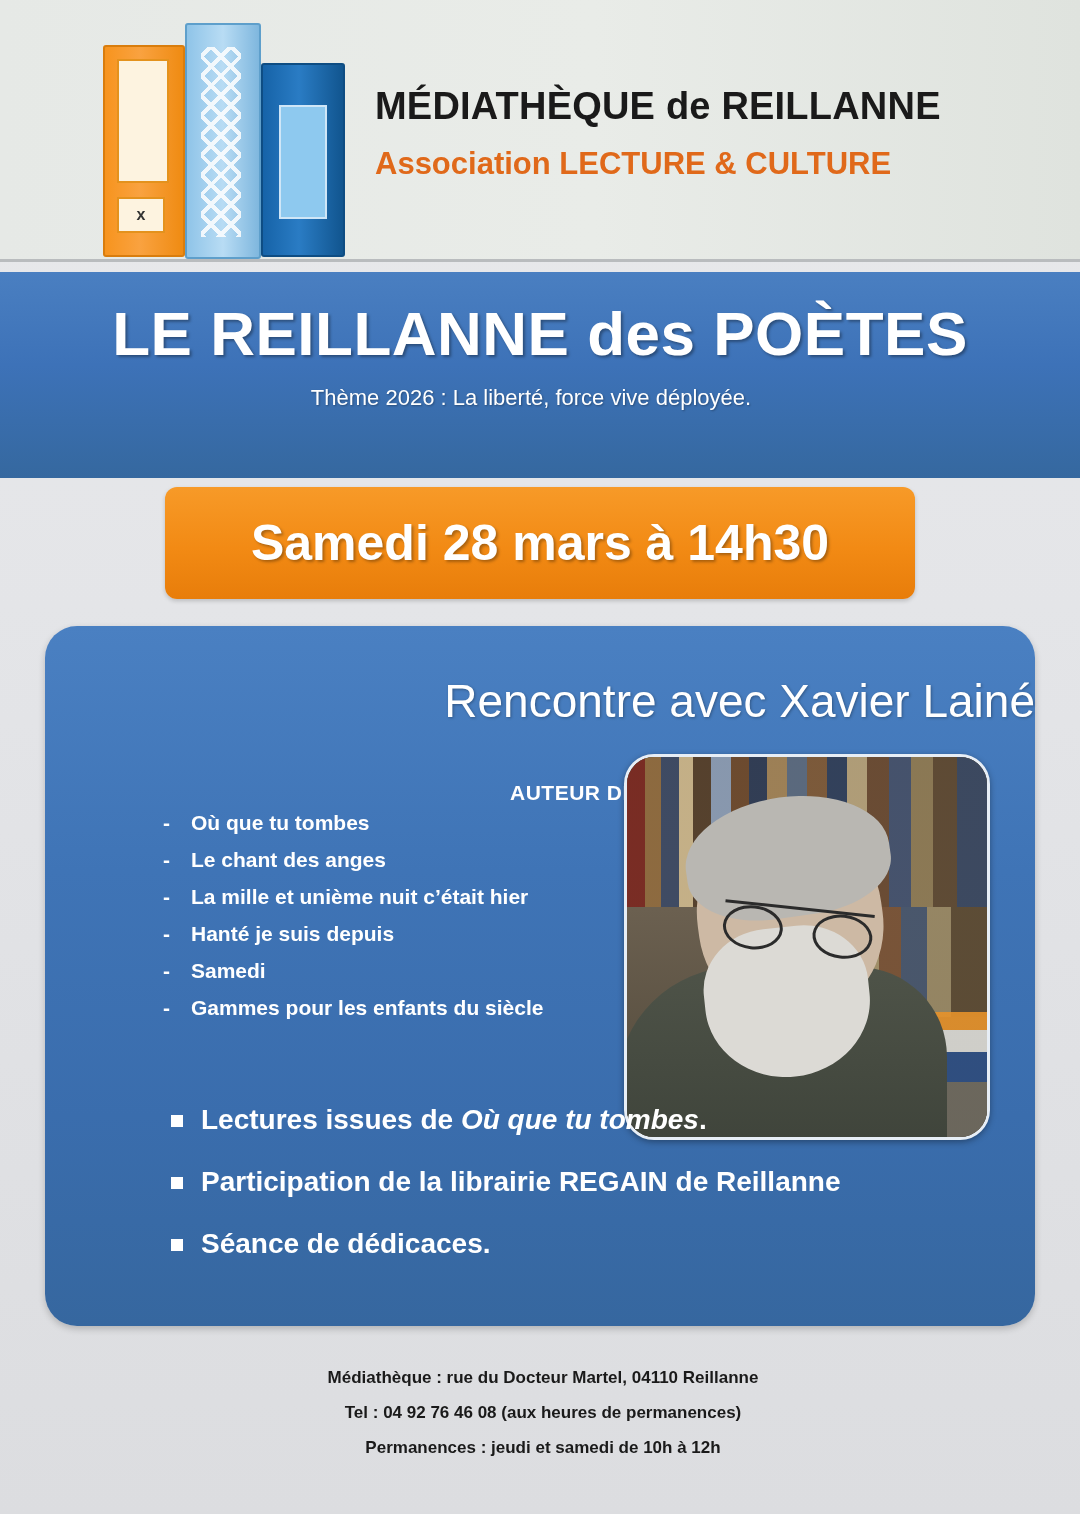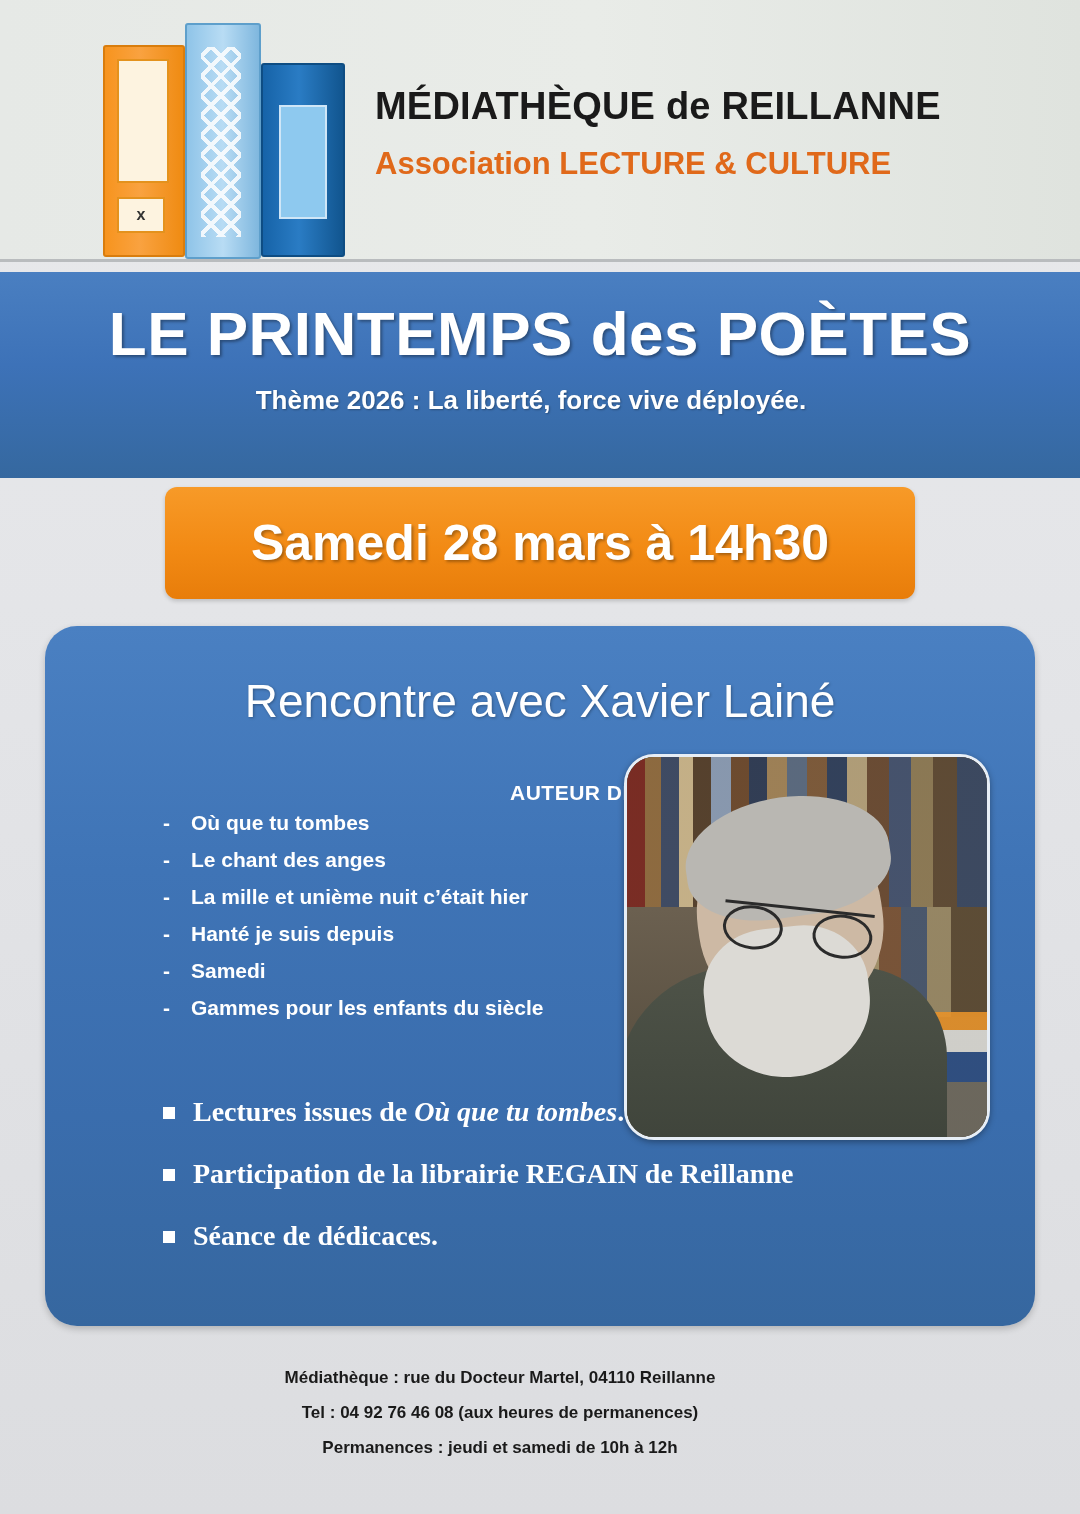--- a/index.html
+++ b/index.html
@@ -165,22 +165,22 @@
   .banner h1 {
     margin: 0;
     font-size: 62px;
     font-weight: bold;
     color: #ffffff;
     letter-spacing: .5px;
     text-shadow: 2px 2px 3px rgba(0,0,0,.35);
   }
   .banner h2 {
     margin: 16px 18px 0 0;
-    font-size: 26px;
-    font-weight: bold;
+    font-size: 22px;
+    font-weight: normal;
     color: #ffffff;
     text-shadow: 1px 1px 2px rgba(0,0,0,.3);
   }
 
   
   .date-pill {
     position: absolute;
     top: 487px;
     left: 165px;
     width: 750px;
@@ -207,21 +207,21 @@
     width: 990px;
     height: 700px;
     background: linear-gradient(to bottom, #4a80c2 0%, #3f74b6 35%, #3a6dad 70%, #36679f 100%);
     border-radius: 32px;
     box-shadow: 0 3px 7px rgba(0,0,0,.2);
     box-sizing: border-box;
   }
   .card h3 {
     margin: 0;
     padding-top: 48px;
-    text-align: center;
+    text-align: right;
     font-size: 46px;
     font-weight: normal;
     color: #ffffff;
     text-shadow: 1px 1px 3px rgba(0,0,0,.3);
   }
   .auteur-label {
     position: absolute;
     left: 465px;
     top: 155px;
     font-size: 21px;
@@ -370,23 +370,22 @@
     border-radius: 50%;
   }
   .ph-glass::before { left: 0; }
   .ph-glass::after { right: 0; }
 
   .bullets {
     position: absolute;
     left: 110px;
     top: 470px;
     width: 860px;
-    margin: 0;
+    margin: 8px;
     padding: 0;
-    font-family: Liberation Serif, serif;
   }
   .bullets li {
     list-style: none;
     font-size: 28px;
     font-weight: bold;
     color: #ffffff;
     margin: 0 0 30px 0;
     padding-left: 38px;
     position: relative;
   }
@@ -403,20 +402,21 @@
     font-style: italic;
   }
 
   
   .footer {
     position: absolute;
     left: 0;
     top: 1368px;
     width: 1000px;
     text-align: center;
+    padding-left: 43px;
   }
   .footer p {
     margin: 0 0 15px 0;
     font-size: 17px;
     font-weight: bold;
     color: #1a1a1a;
   }
   .footer .mail {
     text-decoration: underline;
     color: #1a1a1a;
@@ -439,21 +439,21 @@
         <div class="book-darkblue"></div>
       </div>
       <div class="header-text">
         <div class="title-main">MÉDIATHÈQUE de REILLANNE</div>
         <div class="title-sub">Association LECTURE &amp; CULTURE</div>
       </div>
     </div>
   </div>
 
   <div class="banner">
-    <h1>LE PRINTEMPS des POÈTES</h1>
+    <h1>LE REILLANNE des POÈTES</h1>
     <h2>Thème 2026 : La liberté, force vive déployée.</h2>
   </div>
 
   <div class="date-pill">
     <span>Samedi 28 mars à 14h30</span>
   </div>
 
   <div class="card">
     <h3>Rencontre avec Xavier Lainé</h3>
 

